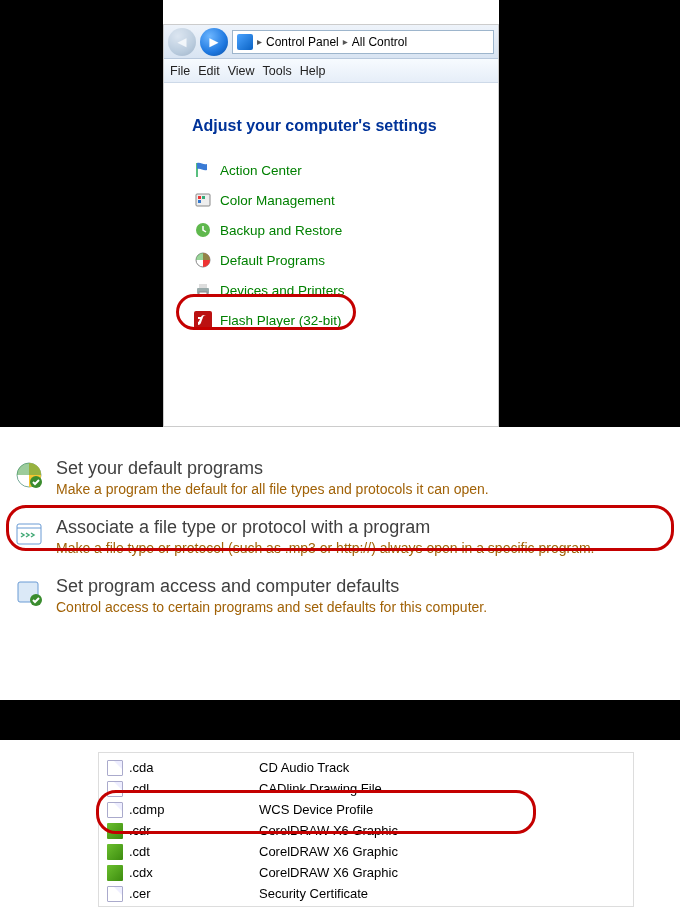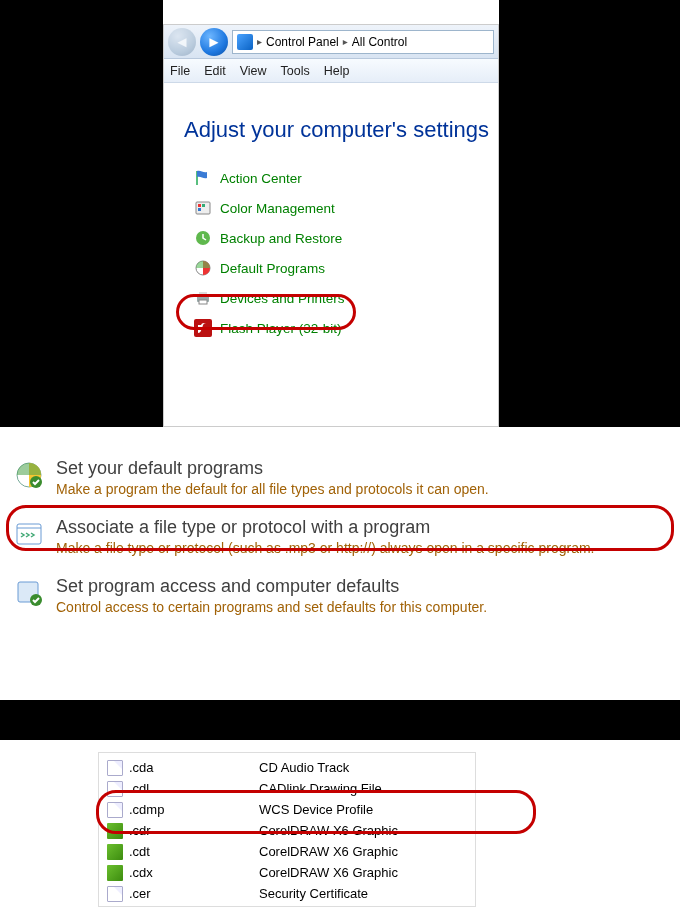--- a/index.html
+++ b/index.html
@@ -9,35 +9,35 @@
 #bb2{right:0;top:0;width:181px;height:427px}
 #bb3{left:0;top:700px;width:680px;height:40px}
 .panel1{position:absolute;left:163px;top:24px;width:336px;height:403px;background:#fff;border:1px solid #ccc}
 .nav{height:34px;background:linear-gradient(#eef3fa,#d8e4f2);border-bottom:1px solid #b8c8dc;display:flex;align-items:center;padding:0 4px;gap:4px}
 .navbtn{width:28px;height:28px;border-radius:50%;display:flex;align-items:center;justify-content:center;color:#fff;font-size:15px}
 .back{background:radial-gradient(circle at 35% 30%,#d4e0ed,#9db5cc 60%,#6f8aa5);opacity:.55}
 .fwd{background:radial-gradient(circle at 35% 30%,#6db6ff,#1e78e0 60%,#0a4da0)}
 .crumb{background:#fff;border:1px solid #9db5cc;height:24px;flex:1;display:flex;align-items:center;font-size:12px;padding:0 4px;gap:4px;overflow:hidden;white-space:nowrap}
 .cp-ico{width:16px;height:16px;background:linear-gradient(135deg,#4aa3ff,#0a62c4);border-radius:2px}
 .sep{color:#555;font-size:10px}
-.menus{height:24px;background:linear-gradient(#f7fbff,#e6eef8);border-bottom:1px solid #cdd9e8;display:flex;align-items:center;padding:0 6px;gap:14px;font-size:12.5px;color:#222}
+.menus{height:24px;background:linear-gradient(#f7fbff,#e6eef8);border-bottom:1px solid #cdd9e8;display:flex;align-items:center;padding:0 6px;gap:8px;font-size:12.5px;color:#222}
 .menus span{cursor:default}
-.heading{padding:34px 0 14px 20px;font-size:22px;font-weight:400;color:#003399}
+.heading{padding:34px 0 14px 28px;font-size:16px;font-weight:700;color:#003399}
 .items{padding:6px 0 0 26px}
 .item{display:flex;align-items:center;gap:8px;padding:6px 4px;font-size:13.5px;color:#008000}
 .item .ico{width:18px;height:18px;flex-shrink:0}
 .ring{position:absolute;border:3px solid #c40000;border-radius:20px;pointer-events:none}
 #ring1{left:176px;top:294px;width:180px;height:36px}
 .panel2{position:absolute;left:14px;top:448px;width:654px}
 .opt{display:flex;gap:12px;padding:10px 0}
 .opt .bicon{width:30px;height:30px;flex-shrink:0;margin-top:2px}
 .link{color:#404040;font-size:18px;padding-bottom:2px}
 .desc{color:#a16207;font-size:14px}
 #ring2{left:6px;top:505px;width:668px;height:46px}
-.panel3{position:absolute;left:98px;top:752px;width:378px;background:#fff;border:1px solid #ddd;padding:4px 8px 2px 8px}
+.panel3{position:absolute;left:98px;top:752px;width:536px;background:#fff;border:1px solid #ddd;padding:4px 8px 2px 8px}
 .row{display:flex;align-items:center;height:21px;font-size:13px}
 .row .fi{width:16px;height:16px;margin-right:6px;flex-shrink:0}
 .ext{width:130px}
 #ring3{left:96px;top:790px;width:440px;height:44px}
 
 .page{background:#fff;border:1px solid #aac;border-radius:1px;position:relative}
 .page::after{content:'';position:absolute;top:0;right:0;border-width:4px;border-style:solid;border-color:#eef #eef transparent transparent}
 .cdraw{background:linear-gradient(135deg,#6bbf2e,#3c8c0f);border-radius:1px}
 </style>
 </head>

